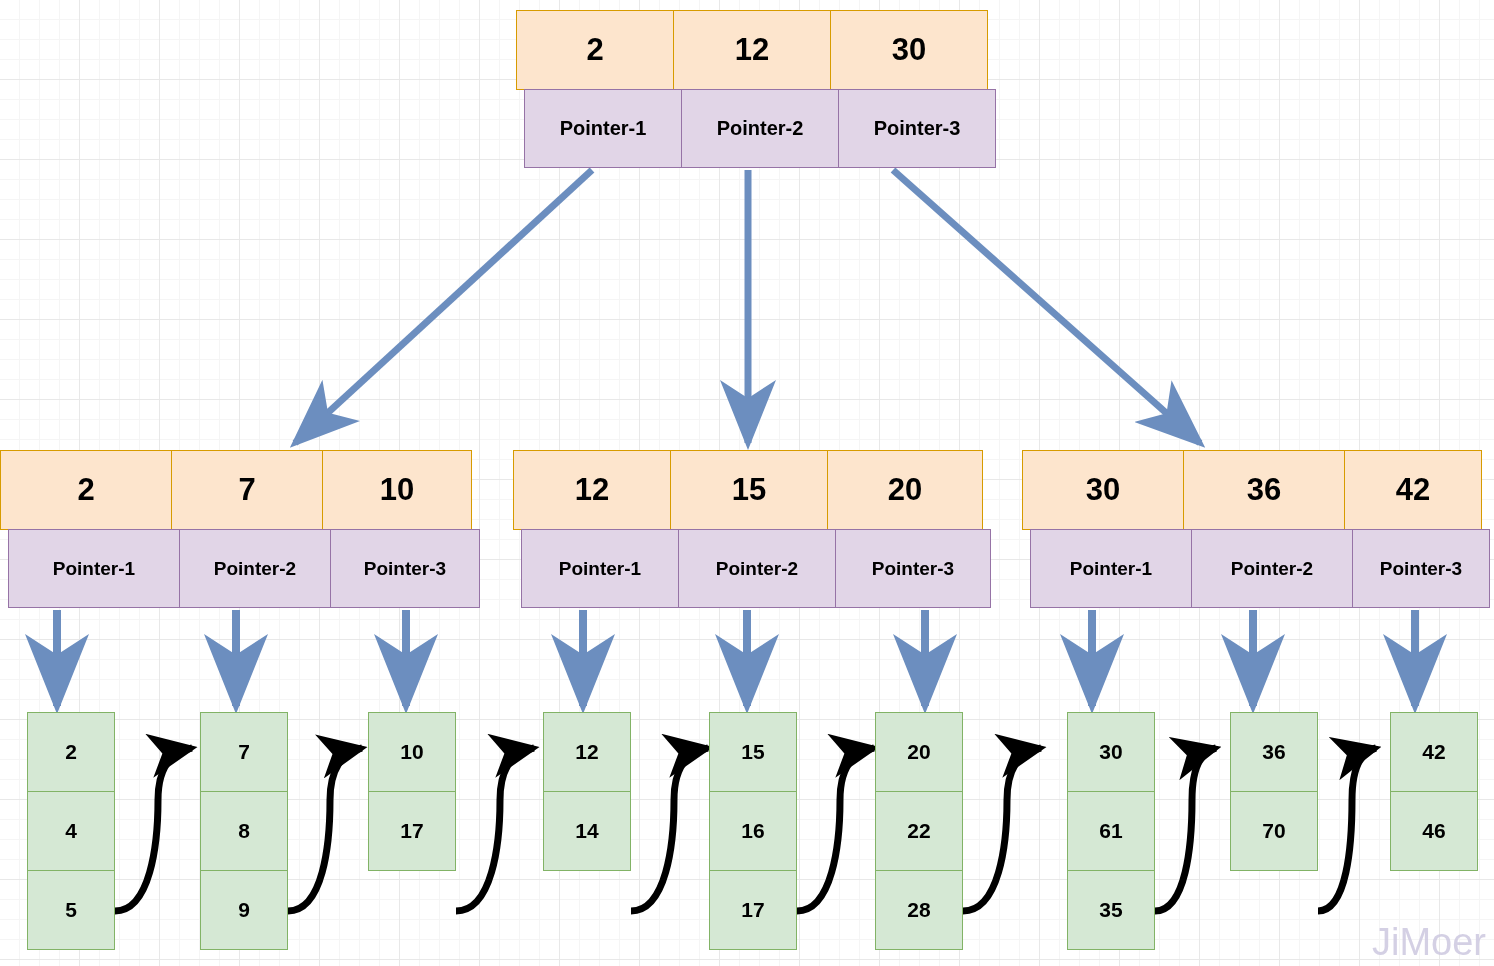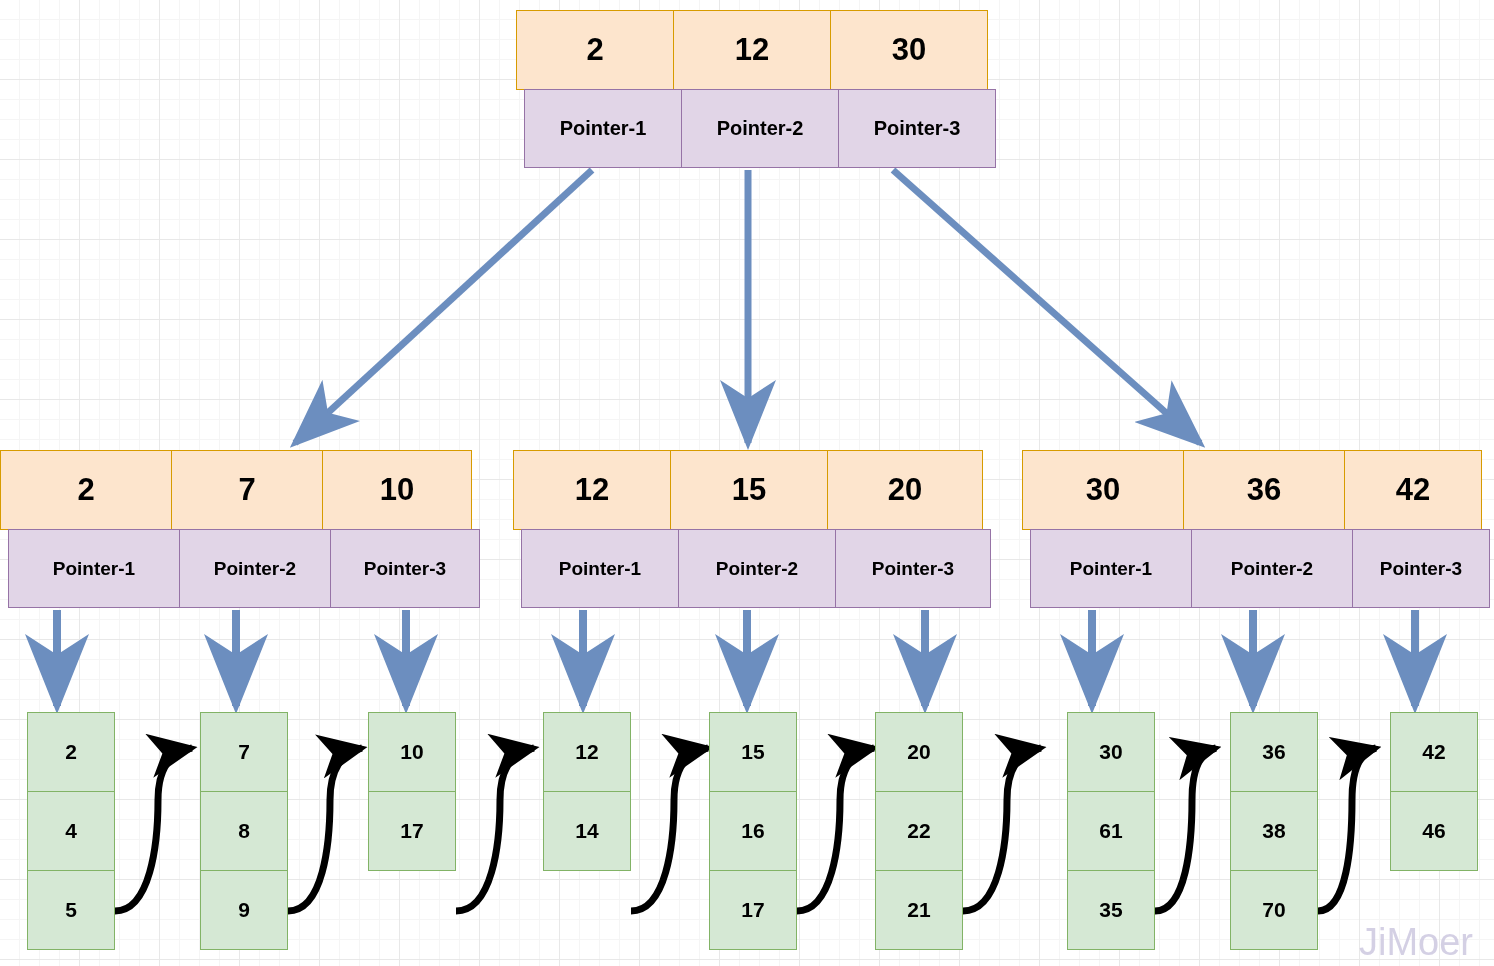--- a/index.html
+++ b/index.html
@@ -94,21 +94,21 @@
     justify-content: center;
     font-size: 21px;
     font-weight: bold;
     color: #000000;
   }
   .leaf-cell:first-child { margin-top: 0; }
 
   
   .watermark {
     position: absolute;
-    right: 21px;
+    right: 8px;
     bottom: 2px;
     font-size: 38px;
     color: #cdc8e0;
     opacity: 0.85;
     font-family: "Liberation Sans", sans-serif;
     letter-spacing: 0px;
     user-select: none;
   }
 </style>
 </head>
@@ -230,32 +230,31 @@
 
   <div class="leaf-node" style="left:709px; top:712px;">
     <div class="leaf-cell">15</div>
     <div class="leaf-cell">16</div>
     <div class="leaf-cell">17</div>
   </div>
 
   <div class="leaf-node" style="left:875px; top:712px;">
     <div class="leaf-cell">20</div>
     <div class="leaf-cell">22</div>
-    <div class="leaf-cell">21</div>
+    <div class="leaf-cell">28</div>
   </div>
 
   <div class="leaf-node" style="left:1067px; top:712px;">
     <div class="leaf-cell">30</div>
     <div class="leaf-cell">61</div>
     <div class="leaf-cell">35</div>
   </div>
 
   <div class="leaf-node" style="left:1230px; top:712px;">
     <div class="leaf-cell">36</div>
-    <div class="leaf-cell">38</div>
     <div class="leaf-cell">70</div>
   </div>
 
   <div class="leaf-node" style="left:1390px; top:712px;">
     <div class="leaf-cell">42</div>
     <div class="leaf-cell">46</div>
   </div>
 
   <div class="watermark">JiMoer</div>
 

